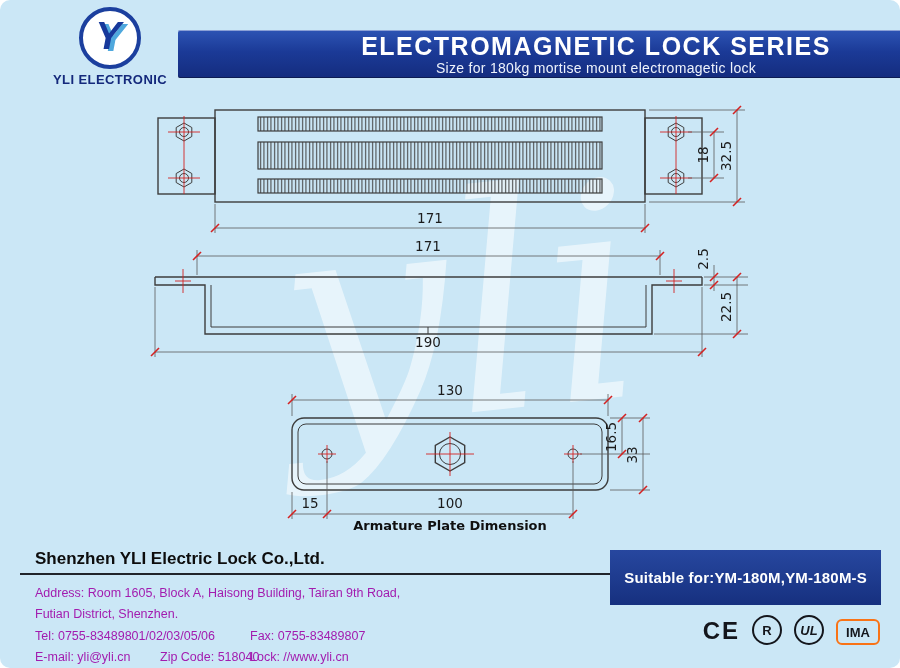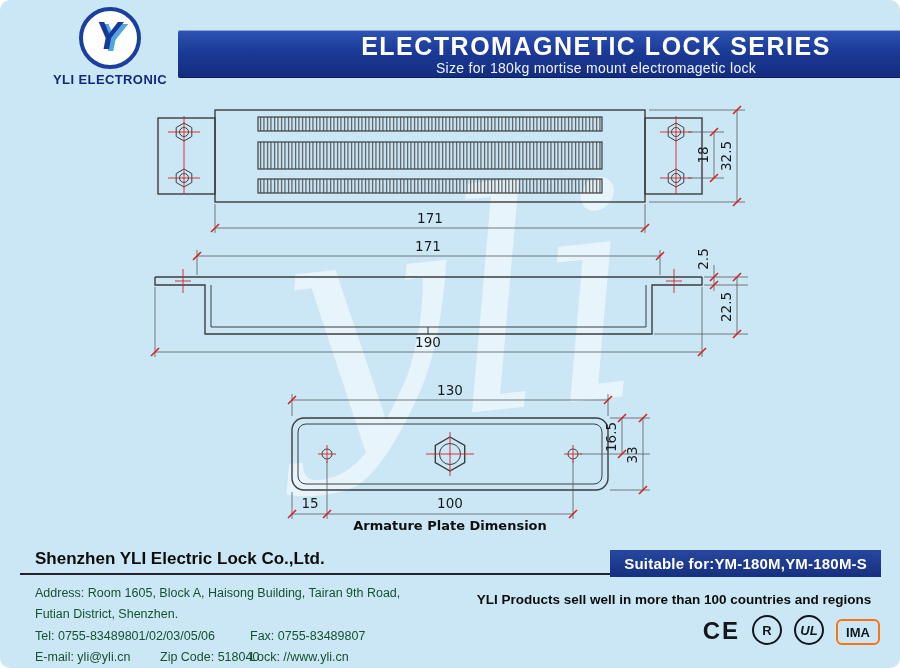--- a/index.html
+++ b/index.html
@@ -42,23 +42,23 @@
   #drawing .red{stroke:#d42222;stroke-width:.9;fill:none;}
   #drawing text{font-family:"DejaVu Sans","Liberation Sans",sans-serif;}
   #drawing .dimtext{font-size:13.5px;fill:#1b1b1b;}
   #drawing .cap{font-size:13px;font-weight:bold;fill:#101010;}
   
   .footer-line{position:absolute;left:20px;top:573px;width:860px;height:2px;background:#20242a;z-index:2;}
   .company{position:absolute;left:35px;top:549px;font-size:17px;font-weight:bold;color:#0d0d0d;z-index:3;}
   .suitable{
     position:absolute;right:19px;top:550px;height:23px;line-height:23px;z-index:3;
     background:linear-gradient(180deg,#27479f,#16307f);color:#ffffff;
-    font-size:15px;font-weight:bold;padding:2px 14px;letter-spacing:.2px;
-  }
-  .addr{position:absolute;font-size:12.5px;color:#14532d;z-index:3;white-space:nowrap;}
+    font-size:15px;font-weight:bold;padding:16px 14px;letter-spacing:.2px;
+  }
+  .addr{position:absolute;font-size:12.5px;color:#a21caf;z-index:3;white-space:nowrap;}
   .tagline{position:absolute;right:16px;top:592px;width:420px;text-align:center;
     font-size:13.5px;font-weight:bold;color:#0d0d0d;z-index:3;}
   .certs{position:absolute;right:20px;top:615px;display:flex;align-items:flex-end;gap:12px;z-index:3;color:#14161c;}
   .cert-ce{font-size:24px;font-weight:bold;letter-spacing:2px;}
   .cert-circle{width:26px;height:26px;border:2px solid #14161c;border-radius:50%;
     display:flex;align-items:center;justify-content:center;font-weight:bold;font-size:13px;}
   .cert-ul{font-style:italic;}
   .cert-box{min-width:34px;height:22px;border:2px solid #f97316;border-radius:6px;
     display:flex;align-items:center;justify-content:center;font-weight:bold;font-size:13px;padding:0 3px;}
 </style>
@@ -241,21 +241,20 @@
   <div class="footer-line"></div>
 
   <div class="addr" style="left:35px;top:586px;">Address: Room 1605, Block A, Haisong Building, Tairan 9th Road,</div>
   <div class="addr" style="left:35px;top:607px;">Futian District, Shenzhen.</div>
   <div class="addr" style="left:35px;top:629px;">Tel: 0755-83489801/02/03/05/06</div>
   <div class="addr" style="left:250px;top:629px;">Fax: 0755-83489807</div>
   <div class="addr" style="left:35px;top:650px;">E-mail: yli@yli.cn</div>
   <div class="addr" style="left:160px;top:650px;">Zip Code: 518040</div>
   <div class="addr" style="left:250px;top:650px;">Lock: //www.yli.cn</div>
 
-  <div class="tagline">YLI Products sell well in more than 100 countries and regions</div>
 
   <div class="certs">
     <span class="cert-ce">CE</span>
     <span class="cert-circle">R</span>
     <span class="cert-circle cert-ul">UL</span>
     <span class="cert-box">IMA</span>
   </div>
 
 </div>
 

